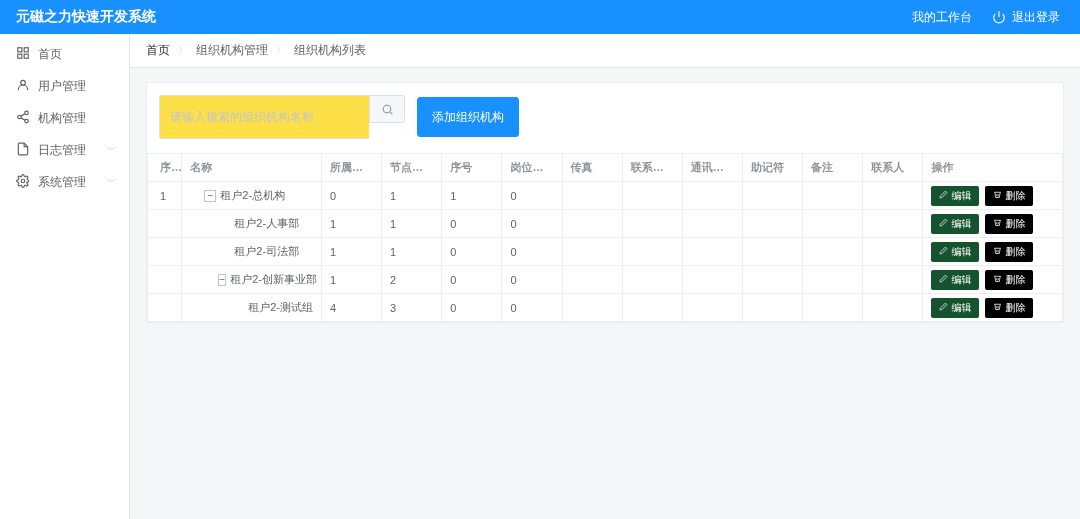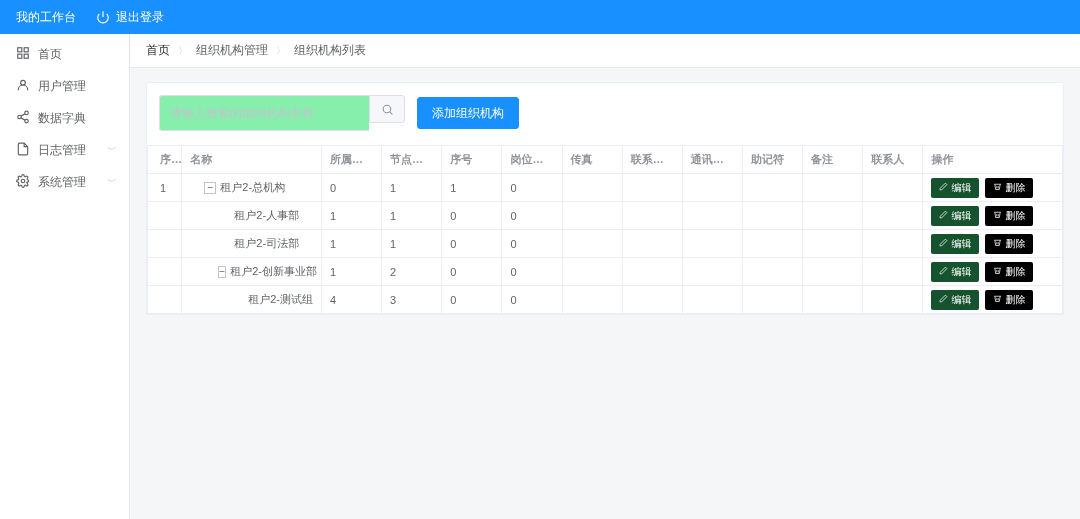--- a/index.html
+++ b/index.html
@@ -28,25 +28,25 @@
   .breadcrumb { display: flex; align-items: center; gap: 8px; font-size: 12px; color: #606266; height: 34px; padding: 0 16px; border-bottom: 1px solid #e6e6e6; background: #fff; margin: 0 0 0 0; }
   .breadcrumb .sep { color: #c0c4cc; font-size: 10px; }
   .breadcrumb .crumb.first { color: #303133; font-weight: 500; }
 
   .content { padding: 14px 16px 0; }
   .card { background: #fff; border: 1px solid #ebeef5; border-radius: 2px; }
 
   
   .toolbar { display: flex; align-items: center; gap: 12px; padding: 12px 12px 14px; }
   .search-wrap { display: flex; }
-  .search-input { width: 210px; height: 36px; border: 1px solid #dcdfe6; border-right: none; border-radius: 3px 0 0 3px; padding: 8px 10px; font-size: 12px; color: #606266; outline: none; background: #86efac; }
+  .search-input { width: 210px; height: 44px; border: 1px solid #dcdfe6; border-right: none; border-radius: 3px 0 0 3px; padding: 8px 10px; font-size: 12px; color: #606266; outline: none; background: #fde047; }
   .search-input::placeholder { color: #c0c4cc; }
   .search-btn { width: 36px; height: 28px; border: 1px solid #dcdfe6; border-radius: 0 3px 3px 0; background: #f5f7fa; display: flex; align-items: center; justify-content: center; cursor: pointer; }
   .search-btn svg { width: 13px; height: 13px; stroke: #909399; }
-  .btn-primary { height: 32px; padding: 0 14px; background: #1890ff; color: #fff; border: 1px solid #1890ff; border-radius: 3px; font-size: 12px; cursor: pointer; }
+  .btn-primary { height: 40px; padding: 0 14px; background: #1890ff; color: #fff; border: 1px solid #1890ff; border-radius: 3px; font-size: 12px; cursor: pointer; }
 
   
   .table { width: 100%; border-collapse: collapse; table-layout: fixed; }
   .table th, .table td { border: 1px solid #ebeef5; padding: 0 8px; height: 28px; text-align: left; font-size: 11px; color: #606266; white-space: nowrap; overflow: hidden; text-overflow: ellipsis; }
   .table th { background: #fff; font-weight: 700; color: #909399; }
   .table td { background: #fff; }
   .table th:first-child, .table td:first-child { padding-left: 12px; }
   .tree-cell { display: flex; align-items: center; gap: 4px; }
   .tree-toggle { width: 12px; height: 12px; border: 1px solid #c0c4cc; display: inline-flex; align-items: center; justify-content: center; font-size: 10px; line-height: 1; color: #606266; cursor: pointer; }
   .tree-spacer { display: inline-block; width: 12px; }
@@ -55,20 +55,21 @@
   .btn-edit { background: #14532d; }
   .btn-del  { background: #000000; }
   .btn-mini svg { width: 9px; height: 9px; }
 </style>
 </head>
 <body>
 
 <div class="app">
 
   <div class="header">
+    <div class="header-title">元磁之力快速开发系统</div>
     <div class="header-right">
       <span>我的工作台</span>
       <span>
         <svg viewBox="0 0 24 24" fill="none" stroke="currentColor" stroke-width="2">
             <path d="M18.36 6.64a9 9 0 1 1-12.73 0"></path>
             <line x1="12" y1="2" x2="12" y2="12"></line>
           </svg>
         <span>退出登录</span>
       </span>
     </div>
@@ -99,21 +100,21 @@
         </div>
         <div class="nav-item">
           <span class="left">
             <span><svg viewBox="0 0 24 24" fill="none" stroke="currentColor" stroke-width="2">
                 <circle cx="18" cy="5" r="3"></circle>
                 <circle cx="6" cy="12" r="3"></circle>
                 <circle cx="18" cy="19" r="3"></circle>
                 <line x1="8.5" y1="10.5" x2="15.5" y2="6.5"></line>
                 <line x1="8.5" y1="13.5" x2="15.5" y2="17.5"></line>
               </svg></span>
-            <span>数据字典</span>
+            <span>机构管理</span>
           </span>
         </div>
         <div class="nav-item">
           <span class="left">
             <span><svg viewBox="0 0 24 24" fill="none" stroke="currentColor" stroke-width="2">
                 <path d="M14 2H6a2 2 0 0 0-2 2v16a2 2 0 0 0 2 2h12a2 2 0 0 0 2-2V8z"></path>
                 <polyline points="14 2 14 8 20 8"></polyline>
               </svg></span>
             <span>日志管理</span>
           </span>

